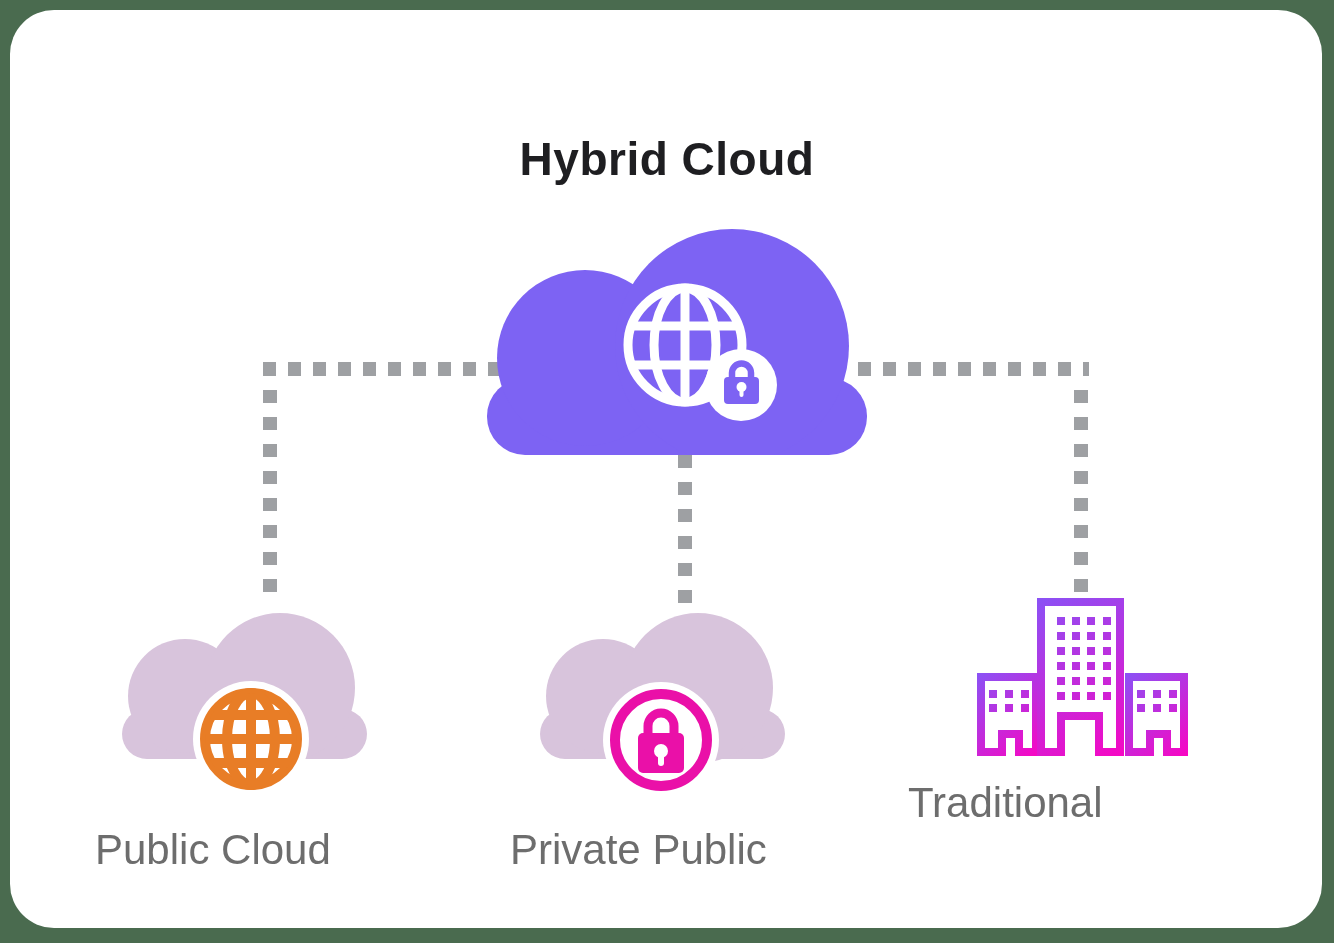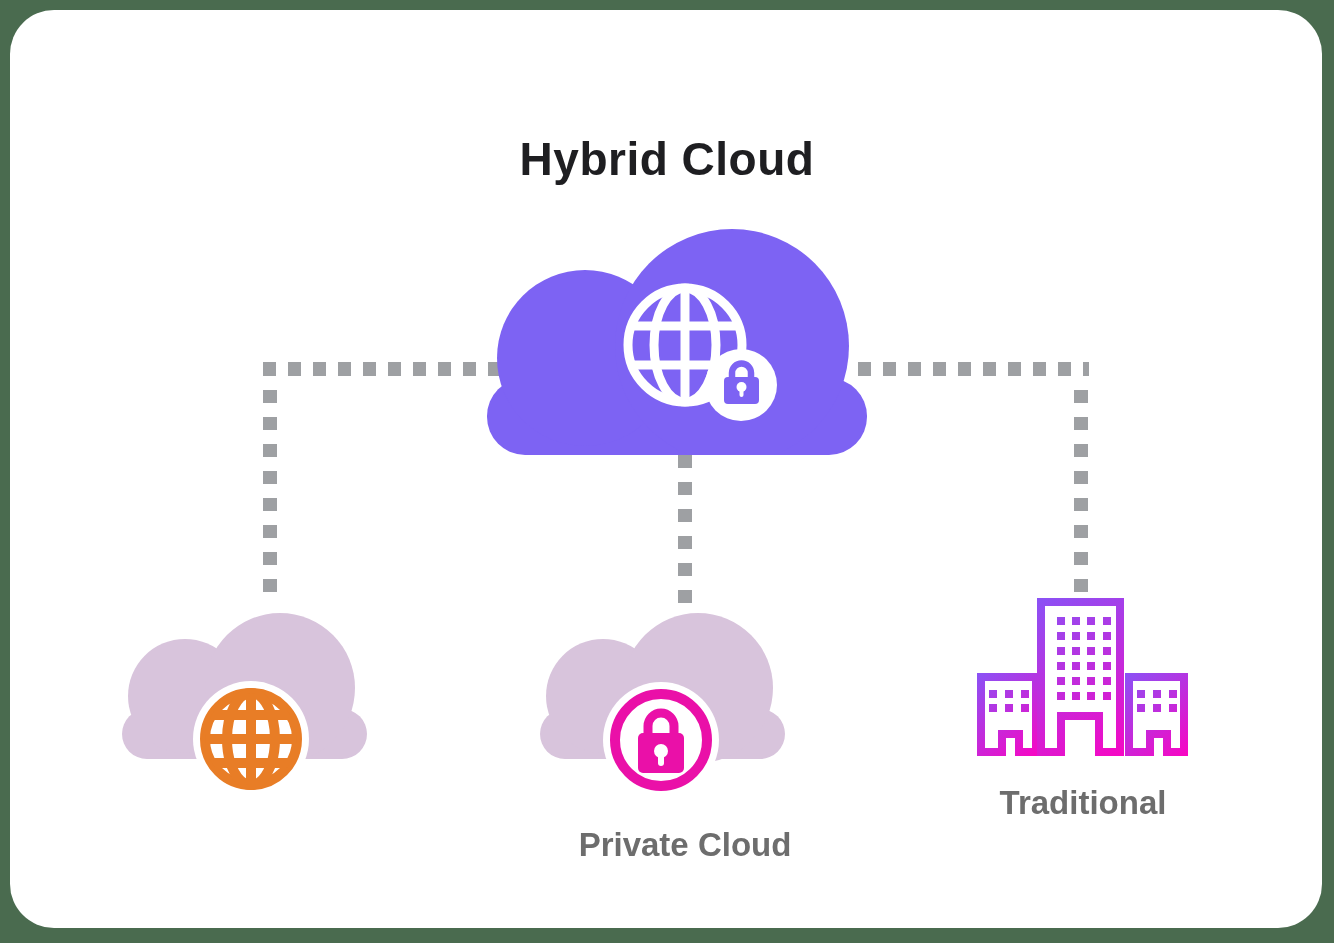--- a/index.html
+++ b/index.html
@@ -32,22 +32,22 @@
   .dash-h-right{left:858px;top:362px;width:231px;}
   .dash-v-left{left:263px;top:390px;height:210px;}
   .dash-v-right{left:1074px;top:390px;height:206px;}
   .dash-v-center{left:678px;top:455px;height:150px;}
   .svg-abs{position:absolute;}
   .hybrid-svg{left:487px;top:228px;width:380px;height:227px;}
   .public-svg{left:122px;top:612px;width:245px;height:190px;}
   .private-svg{left:540px;top:612px;width:245px;height:190px;}
   .building-svg{left:975px;top:594px;width:214px;height:168px;}
   .node-label{
-    position:absolute;width:350px;text-align:center;
-    font-size:33px;font-weight:700;color:#6D6D6D;
+    position:absolute;width:350px;
+    font-size:42px;font-weight:400;color:#6D6D6D;
   }
   .label-public{left:95px;top:826px;}
   .label-private{left:510px;top:826px;}
   .label-infra{left:908px;top:782px;line-height:42px;}
   .label-infra span{display:block;}
 </style>
 </head>
 <body>
 
 <div class="stage">
@@ -193,17 +193,18 @@
           <rect x="128" y="83" width="8" height="8"></rect>
         <rect x="82" y="98" width="8" height="8"></rect>
           <rect x="97" y="98" width="8" height="8"></rect>
           <rect x="112" y="98" width="8" height="8"></rect>
           <rect x="128" y="98" width="8" height="8"></rect>
       </g>
       <path d="M 86 162 V 122 H 124 V 162" fill="#FFFFFF" stroke="url(#bgC)" stroke-width="8"></path>
     </g>
   </svg>
 
-  <div class="node-label label-private">Private Cloud</div>
+  <div class="node-label label-public">Public Cloud</div>
+  <div class="node-label label-private">Private Public</div>
   <div class="node-label label-infra">
     <span>Traditional</span>
   </div>
 </div>
 
 </body></html>

